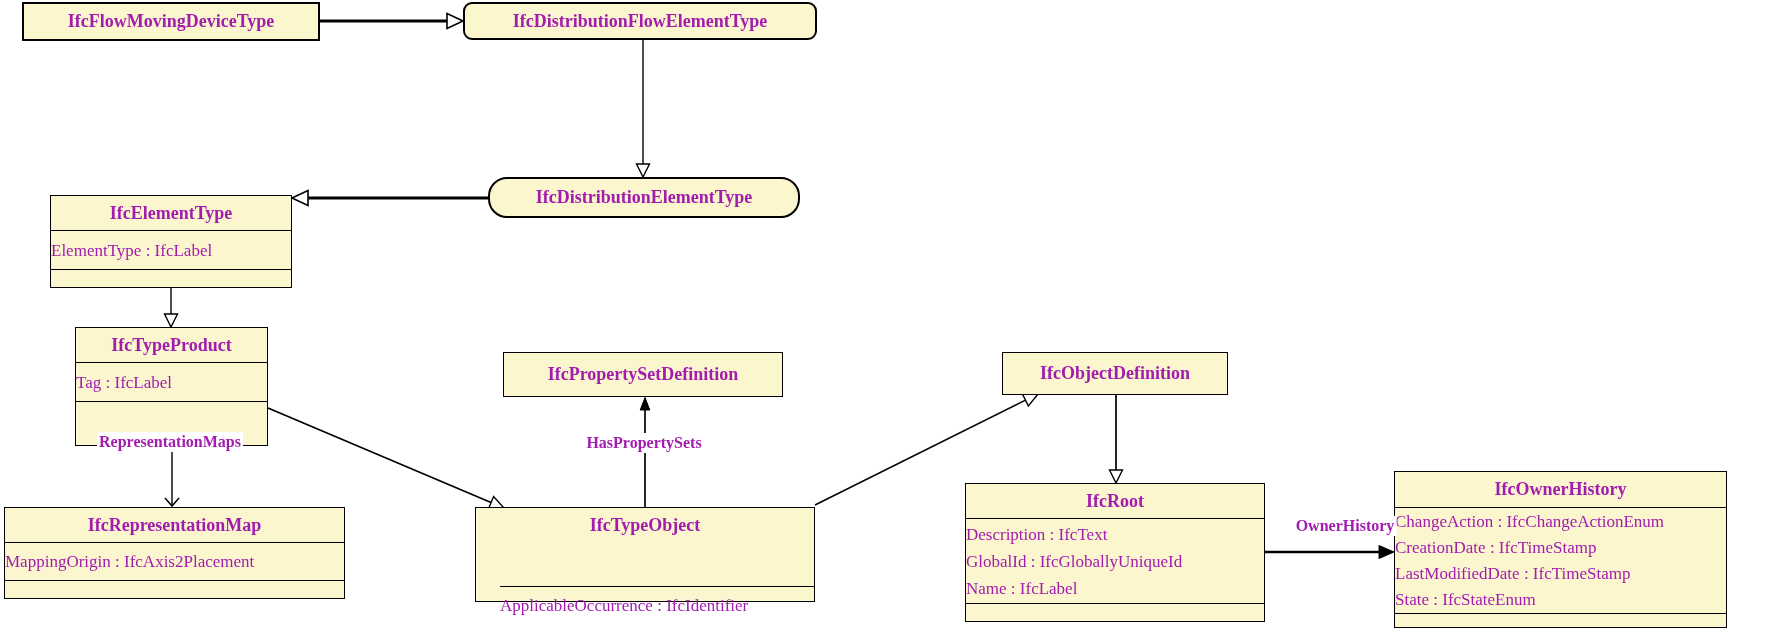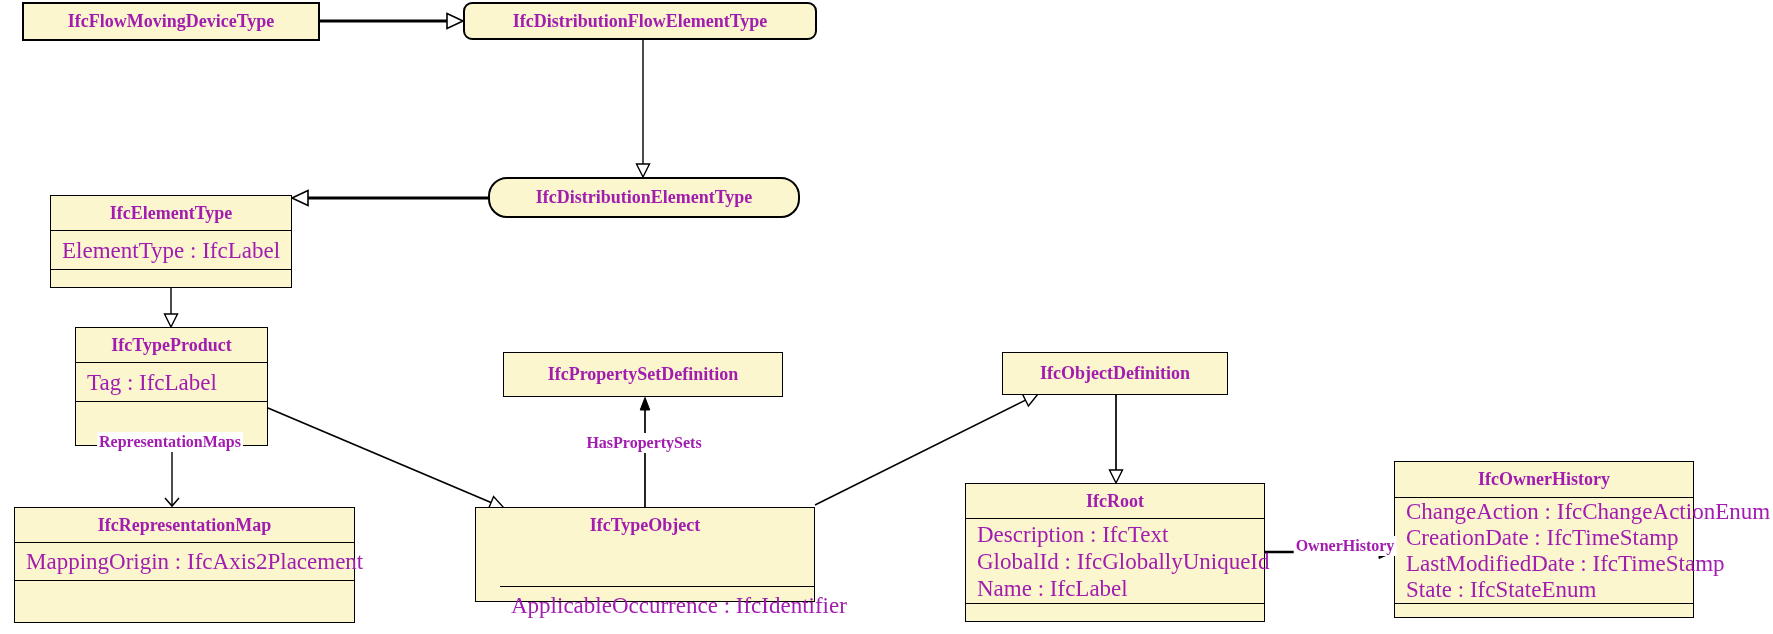--- a/index.html
+++ b/index.html
@@ -13,22 +13,22 @@
     position:absolute; background:#FCF6CE; border:1.4px solid #000;
     display:flex; flex-direction:column;
   }
   .uml-class.emphasized { border-width:2.6px; }
   .uml-title {
     flex:0 0 auto; font-weight:bold; font-size:18px;
     display:flex; align-items:center; justify-content:center; text-align:center;
   }
   .uml-class.single .uml-title { flex:1 1 auto; }
   .uml-attrs {
-    flex:0 0 auto; border-top:1.4px solid #000; font-size:23px;
-    padding-left:11px; display:flex; flex-direction:column; justify-content:center;
+    flex:0 0 auto; border-top:1.4px solid #000; font-size:17px;
+    display:flex; flex-direction:column; justify-content:center;
   }
   .uml-attr { line-height:27px; white-space:nowrap; }
   .uml-ops { flex:1 1 auto; border-top:1.4px solid #000; }
   .edge-label {
     position:absolute; font-weight:bold; font-size:16px; line-height:20px;
     background:#ffffff; padding:0 2px; white-space:nowrap; transform:translateX(-50%);text-align:right;
   }
 </style>
 </head>
 <body>
@@ -117,21 +117,21 @@
   </div>
 
   <div class="uml-class single" style="left:503px; top:352px; width:280px; height:45px;">
     <div class="uml-title">IfcPropertySetDefinition</div>
   </div>
 
   <div class="uml-class single" style="left:1002px; top:352px; width:226px; height:43px;">
     <div class="uml-title">IfcObjectDefinition</div>
   </div>
 
-  <div class="uml-class" style="left:14px; top:507px; width:341px; height:116px;">
+  <div class="uml-class" style="left:4px; top:507px; width:341px; height:92px;">
     <div class="uml-title" style="height:34px;">IfcRepresentationMap</div>
     <div class="uml-attrs" style="height:38px;">
       <div class="uml-attr">MappingOrigin : IfcAxis2Placement</div>
     </div>
     <div class="uml-ops"></div>
   </div>
 
   <div class="uml-class" style="left:475px; top:507px; width:340px; height:95px;gap:44px;">
     <div class="uml-title" style="height:34px;">IfcTypeObject</div>
     <div class="uml-attrs" style="height:37px;margin-left:24px;">
@@ -143,30 +143,30 @@
   <div class="uml-class" style="left:965px; top:483px; width:300px; height:139px;">
     <div class="uml-title" style="height:34px;">IfcRoot</div>
     <div class="uml-attrs" style="height:85px;">
       <div class="uml-attr">Description : IfcText</div>
       <div class="uml-attr">GlobalId : IfcGloballyUniqueId</div>
       <div class="uml-attr">Name : IfcLabel</div>
     </div>
     <div class="uml-ops"></div>
   </div>
 
-  <div class="uml-class" style="left:1394px; top:461px; width:300px; height:157px;">
+  <div class="uml-class" style="left:1394px; top:471px; width:333px; height:157px;">
     <div class="uml-title" style="height:35px;">IfcOwnerHistory</div>
     <div class="uml-attrs" style="height:106px;">
       <div class="uml-attr" style="line-height:26px;">ChangeAction : IfcChangeActionEnum</div>
       <div class="uml-attr" style="line-height:26px;">CreationDate : IfcTimeStamp</div>
       <div class="uml-attr" style="line-height:26px;">LastModifiedDate : IfcTimeStamp</div>
       <div class="uml-attr" style="line-height:26px;">State : IfcStateEnum</div>
     </div>
     <div class="uml-ops"></div>
   </div>
 
   <div class="edge-label" style="left:170px; top:432px;">RepresentationMaps</div>
 
   <div class="edge-label" style="left:644px; top:433px;">HasPropertySets</div>
 
-  <div class="edge-label" style="left:1345px; top:536px;">OwnerHistory</div>
+  <div class="edge-label" style="left:1345px; top:516px;">OwnerHistory</div>
 
 </div>
 
 </body></html>

